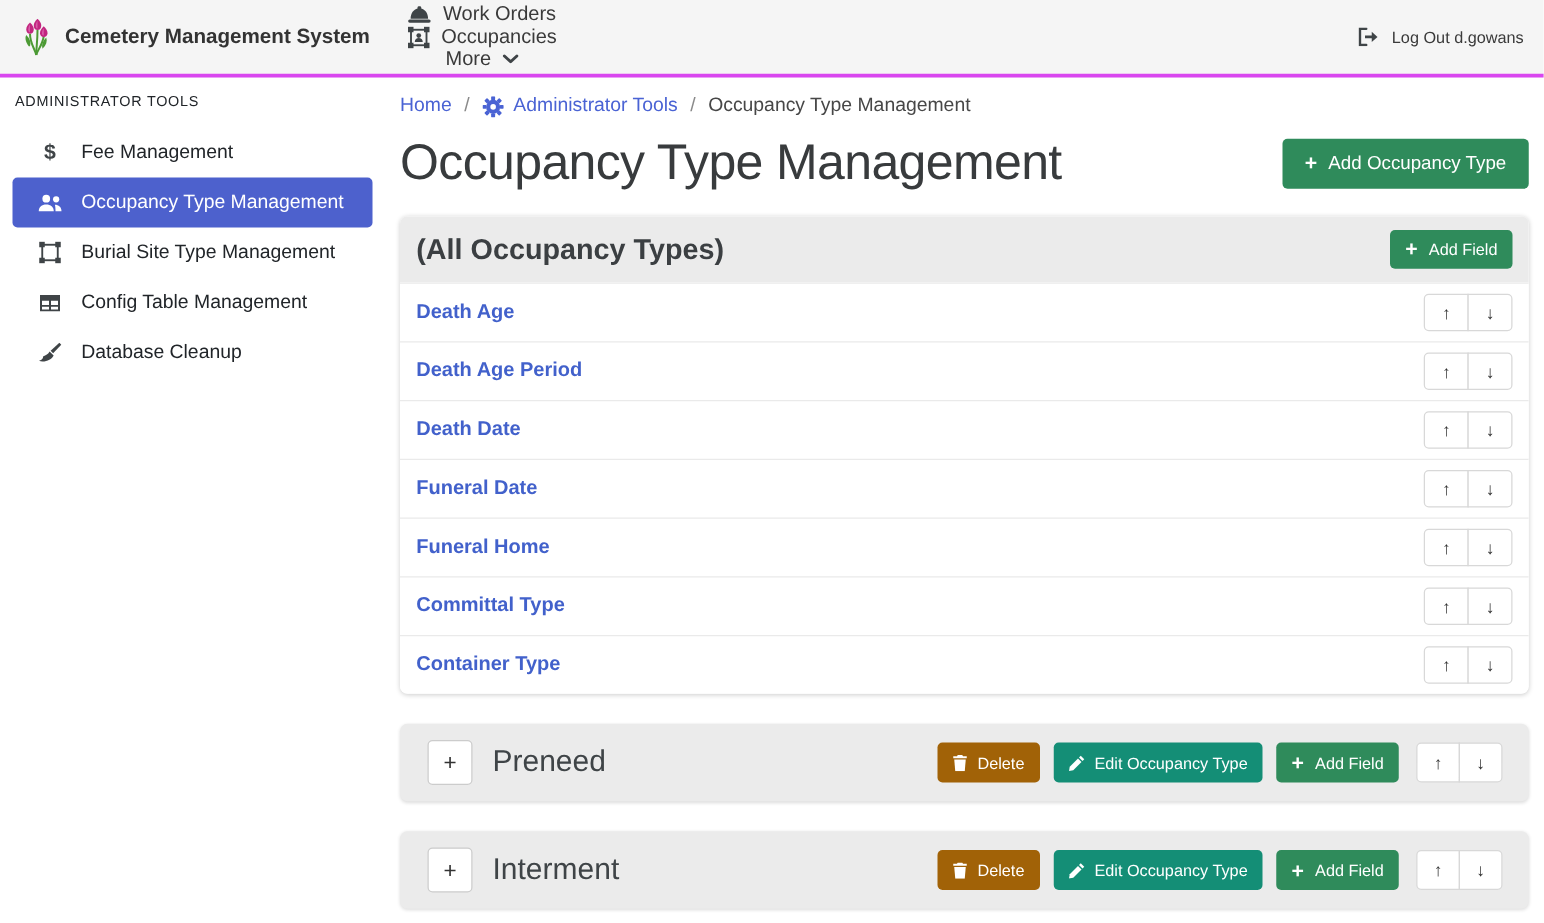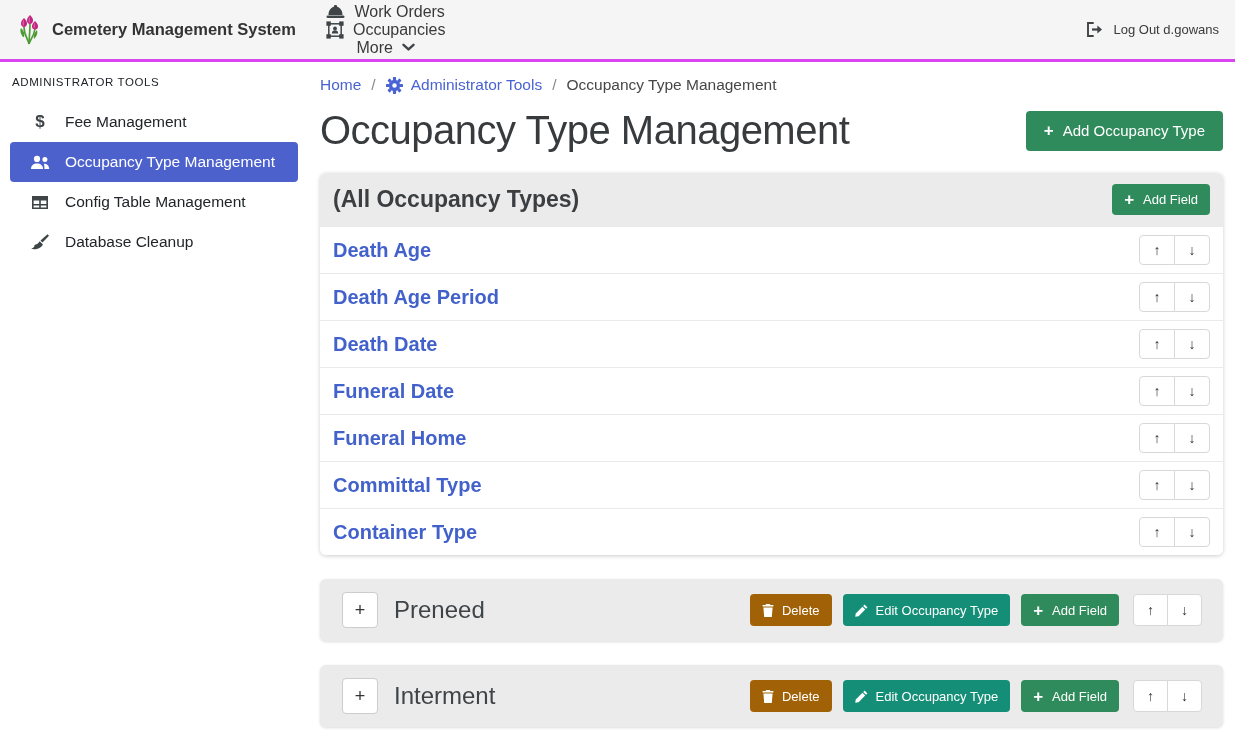--- a/index.html
+++ b/index.html
@@ -58,21 +58,21 @@
 
   
   .card { margin-top:20px; border-radius:6px; overflow:hidden; background:#fff;
           box-shadow:0 1px 4px rgba(0,0,0,.20); }
   .card-header { background:#ebebeb; height:53px; display:flex; align-items:center;
                  justify-content:space-between; padding:0 13px; }
   .card-title { font-size:23px; font-weight:600; color:#3b3f42; }
   .field-row { height:47px; display:flex; align-items:center; justify-content:space-between;
                padding:0 13px; background:#fff; border-top:1px solid #eaeaea; }
   .field-row:first-of-type { border-top:none; }
-  .field-link { color:#4261cb; font-weight:700; font-size:20px; text-decoration:none;
+  .field-link { color:#4261cb; font-weight:700; font-size:16px; text-decoration:none;
                 cursor:pointer;text-align:right; }
   .updown { display:inline-flex; }
   .updown button { width:36px; height:30px; background:#fff; border:1px solid #d8d8d8;
                    color:#333; font-size:14px; cursor:pointer; display:flex;
                    align-items:center; justify-content:center; font-family:inherit; }
   .updown button:first-child { border-radius:4px 0 0 4px; }
   .updown button:last-child  { border-radius:0 4px 4px 0; margin-left:-1px; }
   .updown.lg button { width:35px; height:32px; }
 
   
@@ -177,20 +177,32 @@
         <svg width="20" height="15" viewBox="0 0 20 15" fill="currentColor">
           <circle cx="7" cy="3.9" r="3.1"></circle>
           <path d="M1 14 C1 10.5 3.5 8.6 7 8.6 C10.5 8.6 13 10.5 13 14 Z"></path>
           <circle cx="14.9" cy="4.4" r="2.5"></circle>
           <path d="M13.9 8.7 C16.9 8.7 19.2 10.4 19.2 14 L14.4 14 C14.4 11.7 14.3 10 13.9 8.7 Z"></path>
         </svg>
       </span>
       <span>Occupancy Type Management</span>
     </div>
 
+    <div class="side-item">
+      <span class="ic">
+        <svg width="18" height="18" viewBox="0 0 18 18">
+          <rect x="2.8" y="2.8" width="12.4" height="12.4" fill="none" stroke="currentColor" stroke-width="1.5"></rect>
+          <rect x="0.4" y="0.4" width="4.4" height="4.4" fill="currentColor"></rect>
+          <rect x="13.2" y="0.4" width="4.4" height="4.4" fill="currentColor"></rect>
+          <rect x="0.4" y="13.2" width="4.4" height="4.4" fill="currentColor"></rect>
+          <rect x="13.2" y="13.2" width="4.4" height="4.4" fill="currentColor"></rect>
+        </svg>
+      </span>
+      <span>Burial Site Type Management</span>
+    </div>
 
     <div class="side-item">
       <span class="ic">
         <svg width="18" height="15" viewBox="0 0 18 15" fill="currentColor" fill-rule="evenodd">
           <path d="M1 1 H17 V14 H1 Z
                    M2.6 5.6 H8.2 V9 H2.6 Z  M9.8 5.6 H15.4 V9 H9.8 Z
                    M2.6 10.4 H8.2 V12.6 H2.6 Z  M9.8 10.4 H15.4 V12.6 H9.8 Z"></path>
         </svg>
       </span>
       <span>Config Table Management</span>

